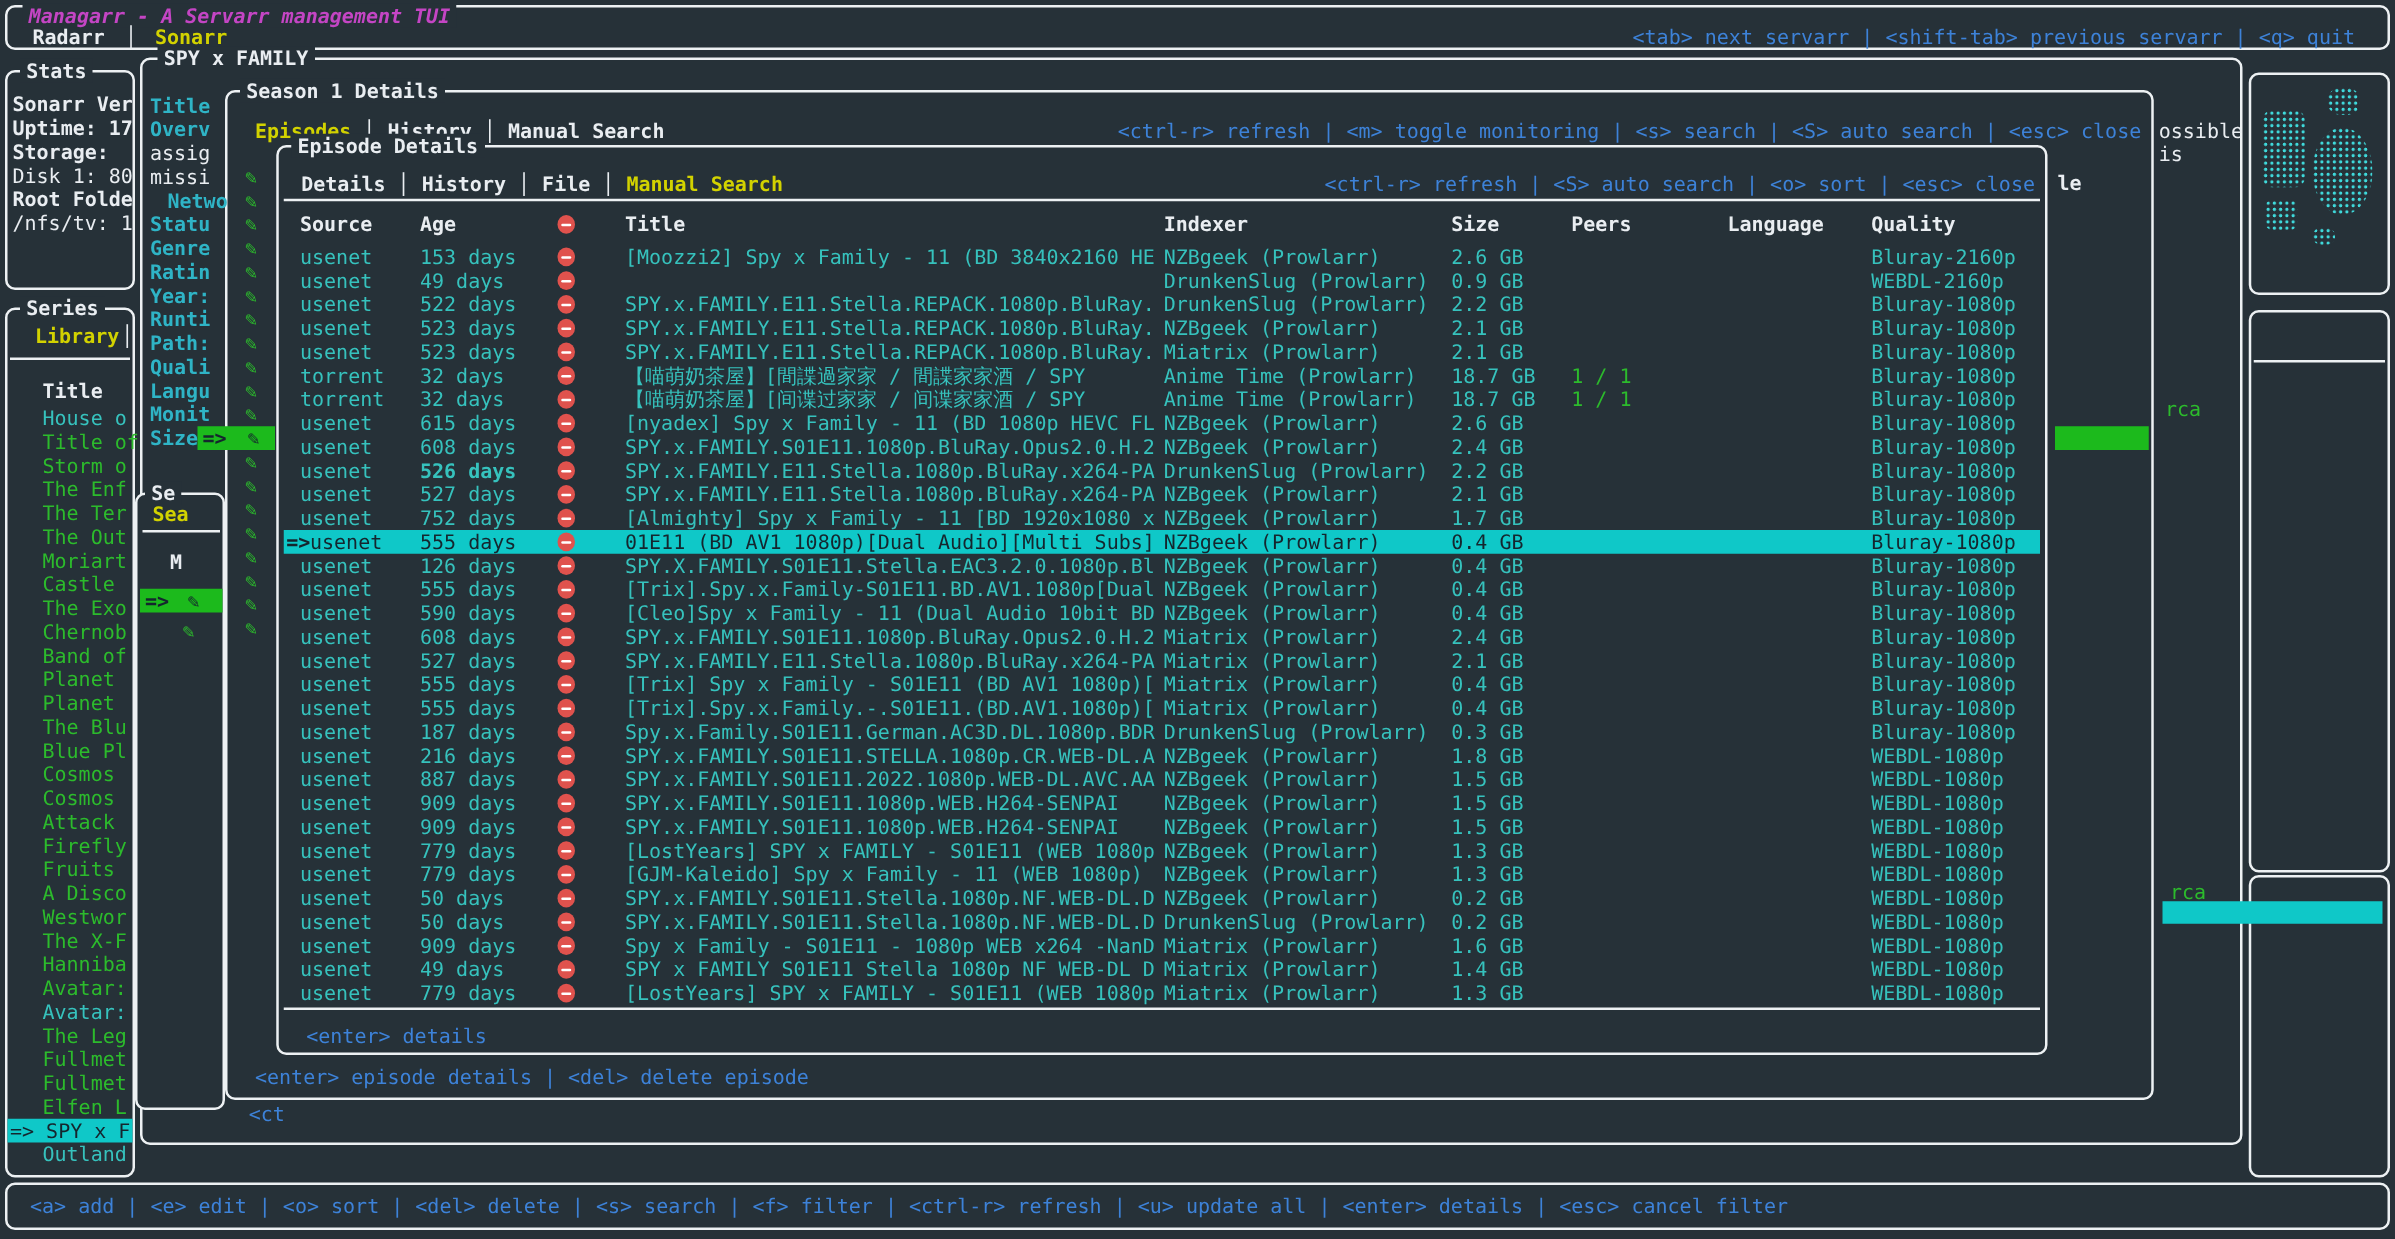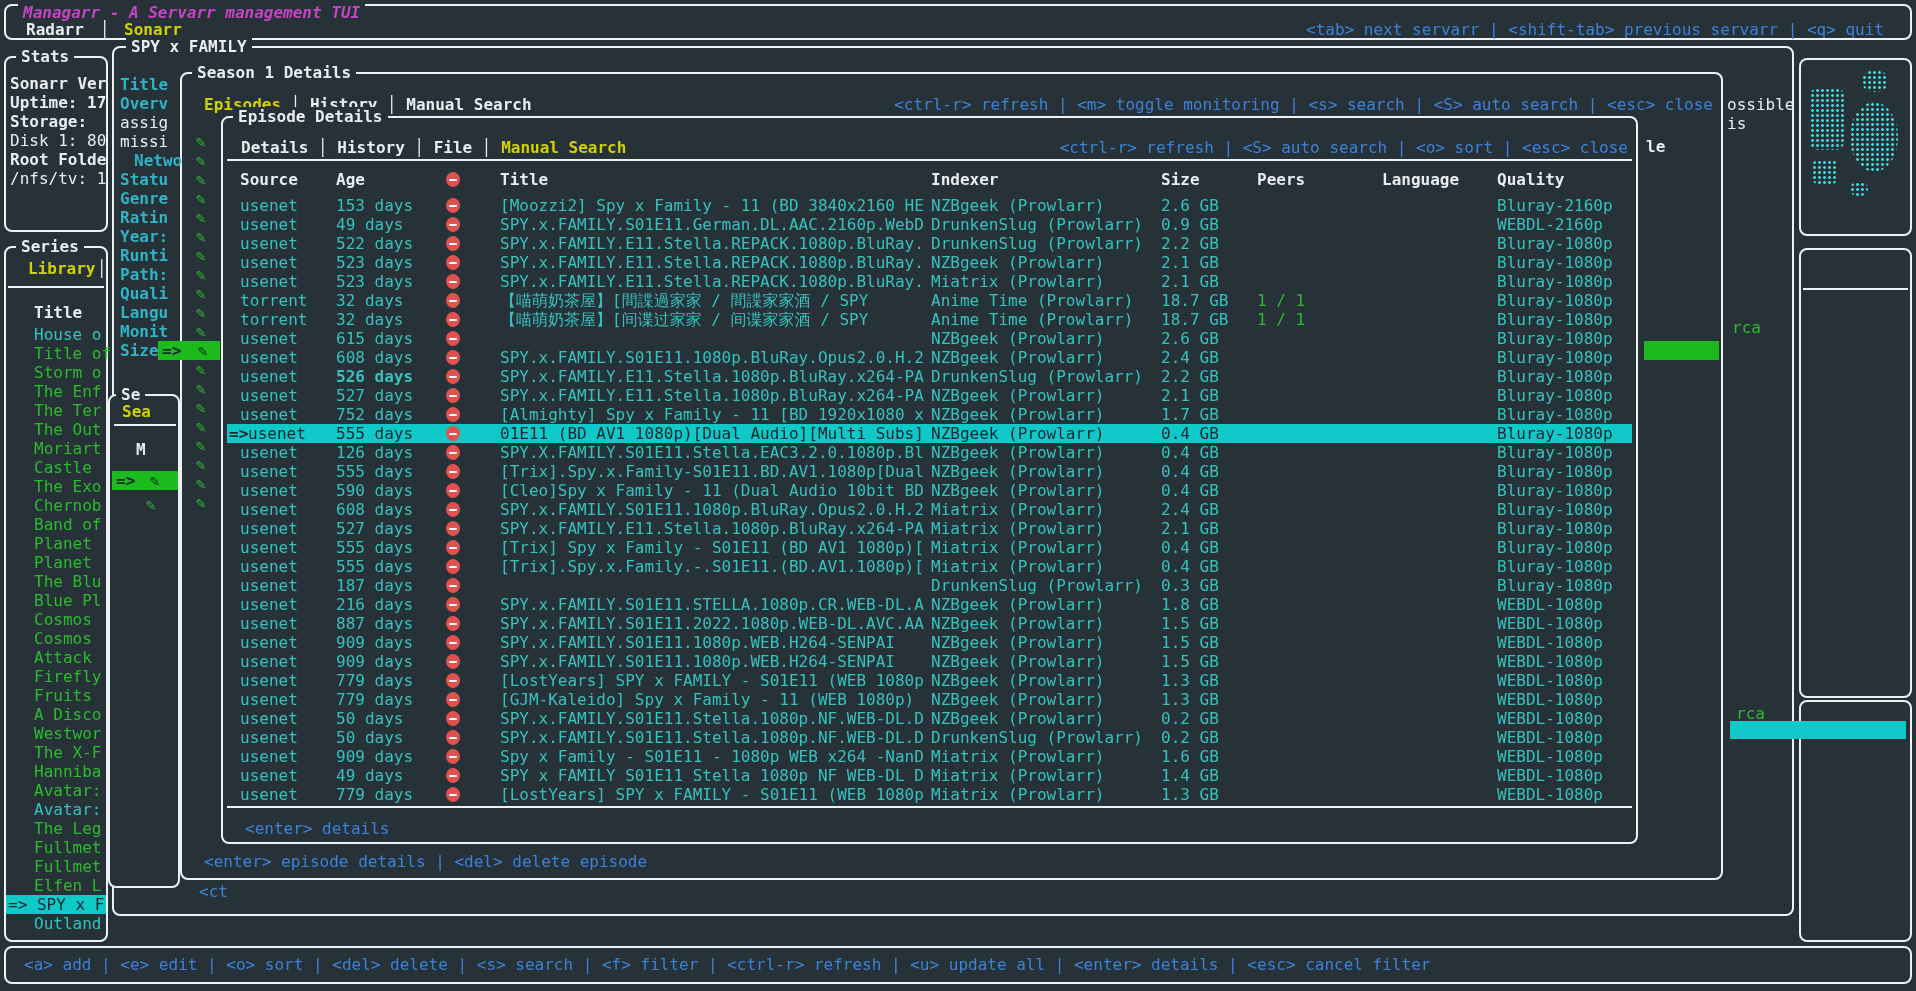--- a/index.html
+++ b/index.html
@@ -265,21 +265,20 @@
     <div class="reject" style="left: 219px; top: 2px;"></div>
     <div class="t cyan" style="left: 273px; top: 0px; width: 426px; overflow: hidden;">[Moozzi2] Spy x Family - 11 (BD 3840x2160 HE</div>
     <div class="t cyan" style="left: 704px; top: 0px;">NZBgeek (Prowlarr)</div>
     <div class="t cyan" style="left: 934px; top: 0px;">2.6 GB</div>
     <div class="t cyan" style="left: 1270px; top: 0px;">Bluray-2160p</div>
   </div>
 <div class="row" style="left: 227px; top: 215px; width: 1405px;">
     <div class="t cyan" style="left: 13px; top: 0px;">usenet</div>
     <div class="t cyan" style="left: 109px; top: 0px;">49 days</div>
     <div class="reject" style="left: 219px; top: 2px;"></div>
-    <div class="t cyan" style="left: 273px; top: 0px; width: 426px; overflow: hidden;">SPY.x.FAMILY.S01E11.German.DL.AAC.2160p.WebD</div>
     <div class="t cyan" style="left: 704px; top: 0px;">DrunkenSlug (Prowlarr)</div>
     <div class="t cyan" style="left: 934px; top: 0px;">0.9 GB</div>
     <div class="t cyan" style="left: 1270px; top: 0px;">WEBDL-2160p</div>
   </div>
 <div class="row" style="left: 227px; top: 234px; width: 1405px;">
     <div class="t cyan" style="left: 13px; top: 0px;">usenet</div>
     <div class="t cyan" style="left: 109px; top: 0px;">522 days</div>
     <div class="reject" style="left: 219px; top: 2px;"></div>
     <div class="t cyan" style="left: 273px; top: 0px; width: 426px; overflow: hidden;">SPY.x.FAMILY.E11.Stella.REPACK.1080p.BluRay.</div>
     <div class="t cyan" style="left: 704px; top: 0px;">DrunkenSlug (Prowlarr)</div>
@@ -321,20 +320,21 @@
     <div class="t cyan" style="left: 273px; top: 0px; width: 426px; overflow: hidden;">【喵萌奶茶屋】[间谍过家家 / 间谍家家酒 / SPY</div>
     <div class="t cyan" style="left: 704px; top: 0px;">Anime Time (Prowlarr)</div>
     <div class="t cyan" style="left: 934px; top: 0px;">18.7 GB</div>
     <div class="t green" style="left: 1030px; top: 0px;">1 / 1</div>
     <div class="t cyan" style="left: 1270px; top: 0px;">Bluray-1080p</div>
   </div>
 <div class="row" style="left: 227px; top: 329px; width: 1405px;">
     <div class="t cyan" style="left: 13px; top: 0px;">usenet</div>
     <div class="t cyan" style="left: 109px; top: 0px;">615 days</div>
     <div class="reject" style="left: 219px; top: 2px;"></div>
+    <div class="t cyan" style="left: 273px; top: 0px; width: 426px; overflow: hidden;">[nyadex] Spy x Family - 11 (BD 1080p HEVC FL</div>
     <div class="t cyan" style="left: 704px; top: 0px;">NZBgeek (Prowlarr)</div>
     <div class="t cyan" style="left: 934px; top: 0px;">2.6 GB</div>
     <div class="t cyan" style="left: 1270px; top: 0px;">Bluray-1080p</div>
   </div>
 <div class="row" style="left: 227px; top: 348px; width: 1405px;">
     <div class="t cyan" style="left: 13px; top: 0px;">usenet</div>
     <div class="t cyan" style="left: 109px; top: 0px;">608 days</div>
     <div class="reject" style="left: 219px; top: 2px;"></div>
     <div class="t cyan" style="left: 273px; top: 0px; width: 426px; overflow: hidden;">SPY.x.FAMILY.S01E11.1080p.BluRay.Opus2.0.H.2</div>
     <div class="t cyan" style="left: 704px; top: 0px;">NZBgeek (Prowlarr)</div>
@@ -438,20 +438,21 @@
     <div class="reject" style="left: 219px; top: 2px;"></div>
     <div class="t cyan" style="left: 273px; top: 0px; width: 426px; overflow: hidden;">[Trix].Spy.x.Family.-.S01E11.(BD.AV1.1080p)[</div>
     <div class="t cyan" style="left: 704px; top: 0px;">Miatrix (Prowlarr)</div>
     <div class="t cyan" style="left: 934px; top: 0px;">0.4 GB</div>
     <div class="t cyan" style="left: 1270px; top: 0px;">Bluray-1080p</div>
   </div>
 <div class="row" style="left: 227px; top: 576px; width: 1405px;">
     <div class="t cyan" style="left: 13px; top: 0px;">usenet</div>
     <div class="t cyan" style="left: 109px; top: 0px;">187 days</div>
     <div class="reject" style="left: 219px; top: 2px;"></div>
+    <div class="t cyan" style="left: 273px; top: 0px; width: 426px; overflow: hidden;">Spy.x.Family.S01E11.German.AC3D.DL.1080p.BDR</div>
     <div class="t cyan" style="left: 704px; top: 0px;">DrunkenSlug (Prowlarr)</div>
     <div class="t cyan" style="left: 934px; top: 0px;">0.3 GB</div>
     <div class="t cyan" style="left: 1270px; top: 0px;">Bluray-1080p</div>
   </div>
 <div class="row" style="left: 227px; top: 595px; width: 1405px;">
     <div class="t cyan" style="left: 13px; top: 0px;">usenet</div>
     <div class="t cyan" style="left: 109px; top: 0px;">216 days</div>
     <div class="reject" style="left: 219px; top: 2px;"></div>
     <div class="t cyan" style="left: 273px; top: 0px; width: 426px; overflow: hidden;">SPY.x.FAMILY.S01E11.STELLA.1080p.CR.WEB-DL.A</div>
     <div class="t cyan" style="left: 704px; top: 0px;">NZBgeek (Prowlarr)</div>

